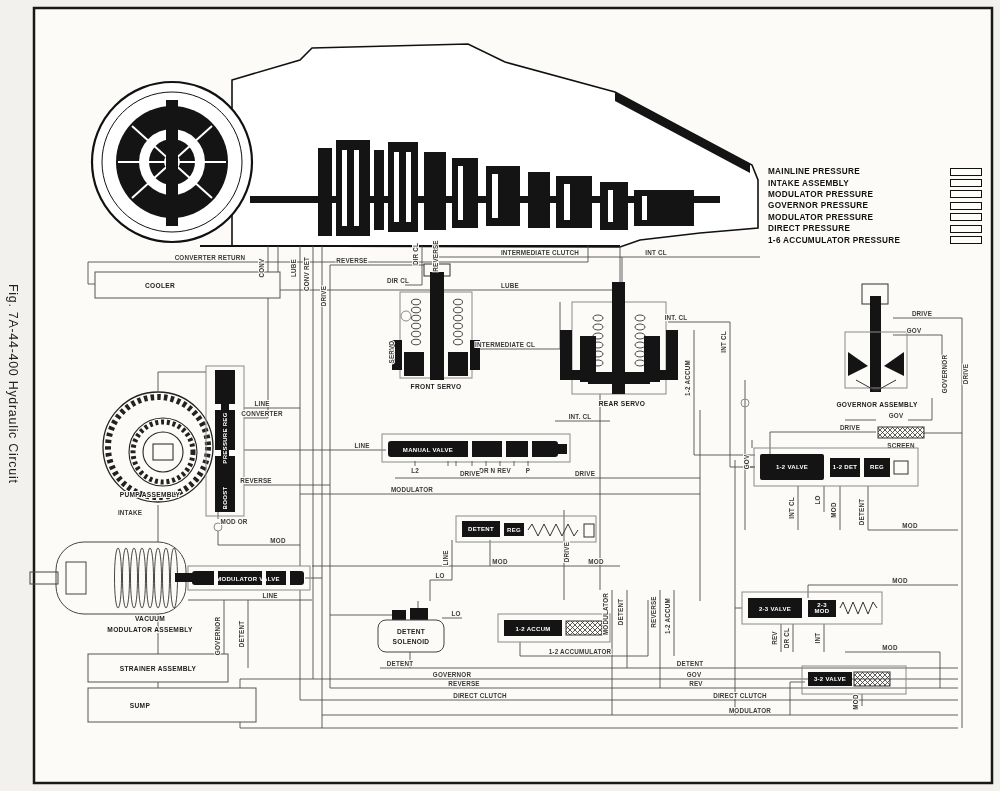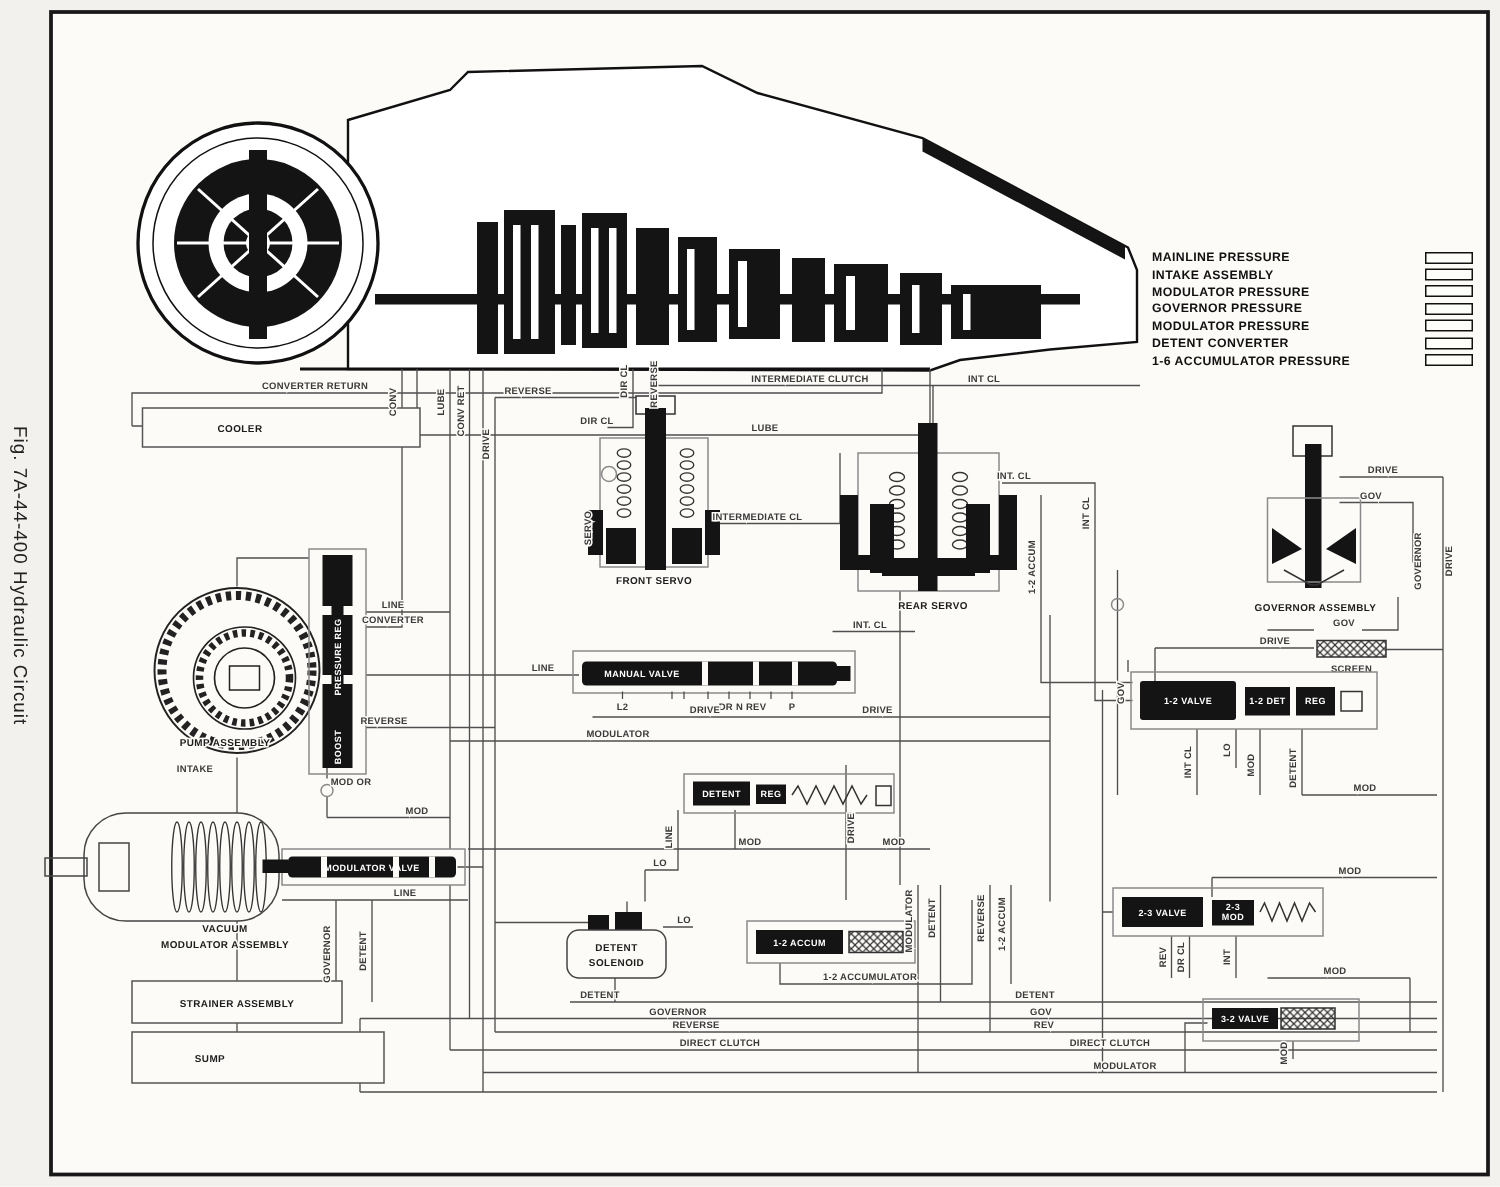--- a/index.html
+++ b/index.html
@@ -439,21 +439,21 @@
     </div>
     <div class="legend-row">
       <span class="legend-label">GOVERNOR PRESSURE</span>
       <span class="legend-swatch"></span>
     </div>
     <div class="legend-row">
       <span class="legend-label">MODULATOR PRESSURE</span>
       <span class="legend-swatch"></span>
     </div>
     <div class="legend-row">
-      <span class="legend-label">DETENT CONVERTER</span>
+      <span class="legend-label">DIRECT PRESSURE</span>
       <span class="legend-swatch"></span>
     </div>
     <div class="legend-row">
       <span class="legend-label">1-6 ACCUMULATOR PRESSURE</span>
       <span class="legend-swatch"></span>
     </div>
   </div>
 </div>
 
 </body></html>

